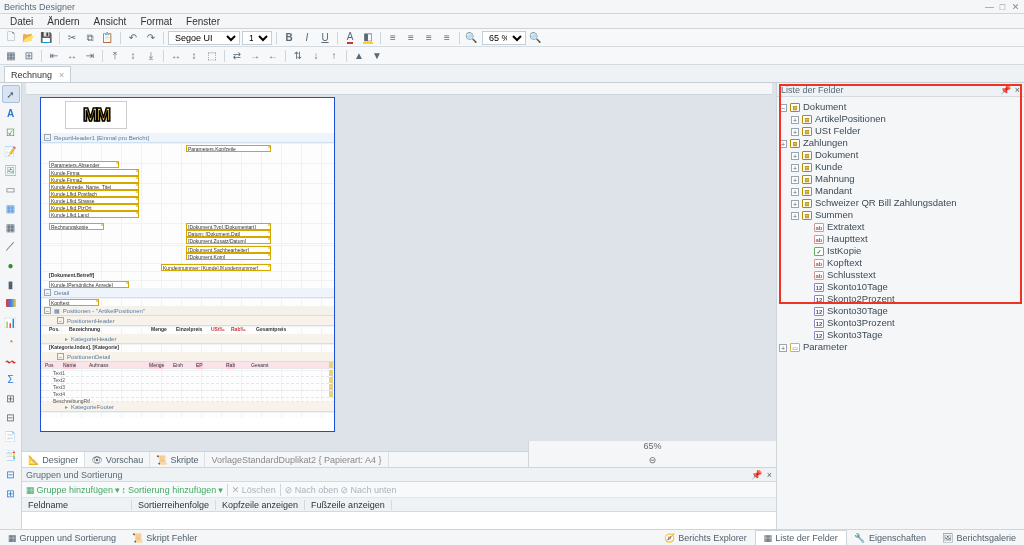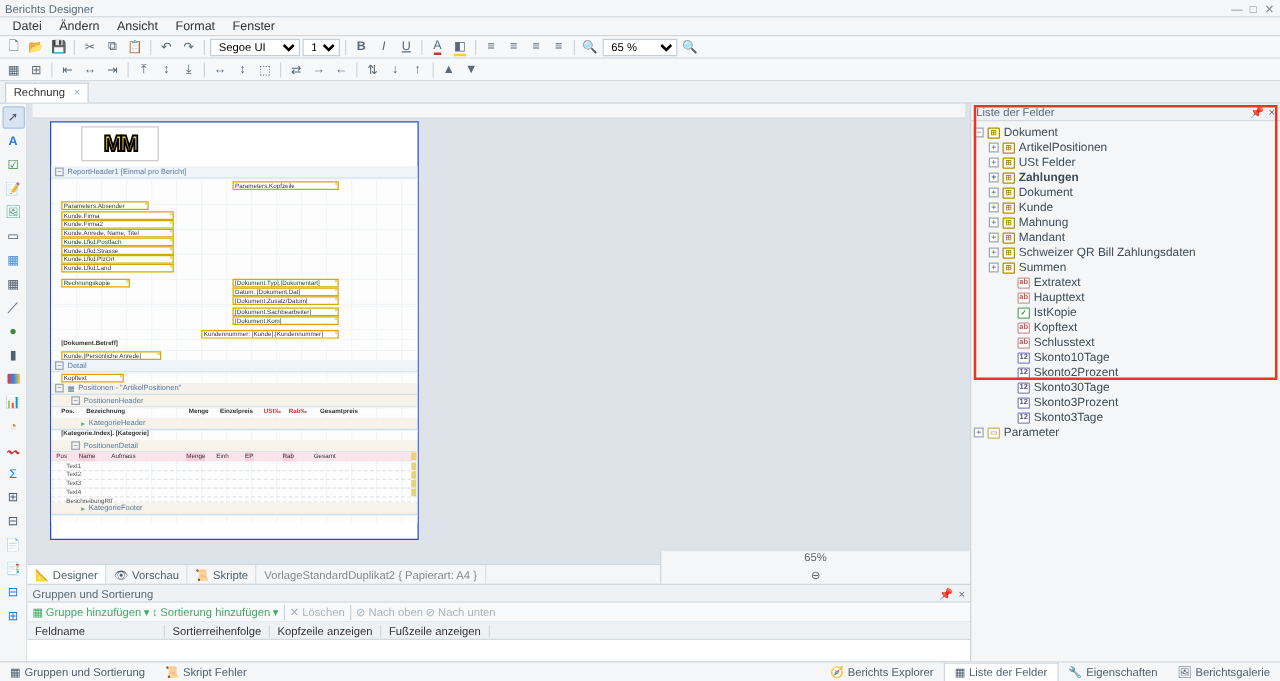--- a/index.html
+++ b/index.html
@@ -12,21 +12,21 @@
   
   .menubar{height:15px;display:flex;align-items:center;gap:2px;background:#f4f6f8;border-bottom:1px solid #cfd6db;padding:0 4px;font-size:10px}
   .menubar span{padding:1px 6px;cursor:default}
   
   .toolbar{height:18px;display:flex;align-items:center;gap:2px;background:#f6f8fa;border-bottom:1px solid #d4dade;padding:0 3px}
   .tbtn{width:16px;height:14px;display:flex;align-items:center;justify-content:center;border-radius:2px;color:#5a6a78}
   .sep{width:1px;height:12px;background:#cfd6db;margin:0 2px}
   .tsel{height:14px;font-size:9px;border:1px solid #c7cfd6;background:#fff;padding:0 2px}
   .bold{font-weight:700}.ital{font-style:italic}.undl{text-decoration:underline}
   
-  .doctabs{height:18px;display:flex;align-items:center;background:#eef2f5;border-bottom:1px solid #c7cfd6;padding:0 4px}
+  .doctabs{height:18px;display:flex;align-items:flex-end;background:#eef2f5;border-bottom:1px solid #c7cfd6;padding:0 4px}
   .doctab{height:16px;display:flex;align-items:center;gap:4px;background:#fff;border:1px solid #c7cfd6;border-bottom:0;padding:0 6px;font-size:9px}
   .doctab .x{color:#9aa6b0;margin-left:3px}
   
   .main{flex:1;display:flex;min-height:0}
   .lefttools{width:22px;background:#f4f6f8;border-right:1px solid #cfd6db;display:flex;flex-direction:column;align-items:center;padding-top:2px;gap:1px}
   .ltbtn{width:18px;height:18px;display:flex;align-items:center;justify-content:center;border-radius:2px;color:#51606d}
   .ltbtn.sel{background:#d8e4f2;border:1px solid #aac2de}
   
   .center{flex:1;display:flex;flex-direction:column;min-width:0;background:#dde3e8}
   .ruler{height:12px;background:#f4f6f8;border-bottom:1px solid #cfd6db;margin:0 4px}
@@ -59,21 +59,21 @@
   .gp-tb .link{color:#4a6;display:flex;align-items:center;gap:2px}
   .gp-tb .dis{color:#aab4bd}
   .gp-head{height:14px;display:flex;align-items:center;background:#eef2f5;border-bottom:1px solid #d4dade}
   .gp-head span{padding:0 6px;border-right:1px solid #d4dade}
   .gp-body{flex:1;background:#fff}
   
   .right{width:248px;display:flex;flex-direction:column;background:#f4f6f8;border-left:1px solid #cfd6db}
   .rp-title{height:14px;display:flex;align-items:center;justify-content:space-between;background:#eef2f5;border-bottom:1px solid #d4dade;padding:0 4px;color:#5a6a78;font-size:9px}
   .rp-title .pb{display:flex;gap:3px}
   .tree{flex:1;overflow:auto;padding:3px 2px;font-size:9.5px;color:#3d4b57}
-  .tn{display:flex;align-items:center;gap:3px;height:12px;padding-left:2px;white-space:nowrap}
+  .tn{display:flex;align-items:flex-end;gap:3px;height:12px;padding-left:2px;white-space:nowrap}
   .tn .exp{width:8px;height:8px;border:1px solid #9aa6b0;display:inline-flex;align-items:center;justify-content:center;font-size:7px;line-height:1;color:#5a6a78;background:#fff}
   .tn .noexp{width:8px}
   .ico{width:10px;height:9px;display:inline-flex;align-items:center;justify-content:center;border-radius:1px;font-size:6px;font-weight:700}
   .i-tbl{background:#fff;border:1px solid #b38b00;color:#b38b00}
   .i-tbl::before{content:"⊞"}
   .i-txt{background:#fff;border:1px solid #c99;color:#b55}
   .i-txt::before{content:"ab"}
   .i-chk{background:#fff;border:1px solid #6a6;color:#3a8a3a}
   .i-chk::before{content:"✓"}
   .i-num{background:#fff;border:1px solid #88b;color:#557}
@@ -133,21 +133,21 @@
     <span class="tbtn">
         <span style="border-bottom:2px solid #fc3">◧</span>
       </span>
     <span class="sep"></span>
     <span class="tbtn">≡</span>
     <span class="tbtn">≡</span>
     <span class="tbtn">≡</span>
     <span class="tbtn">≡</span>
     <span class="sep"></span>
     <span class="tbtn">🔍</span>
-    <select class="tsel" style="width:60px"><option>65 %</option></select>
+    <select class="tsel" style="width:44px"><option>65 %</option></select>
     <span class="tbtn">🔍</span>
   </div>
 
   <div class="toolbar">
     <span class="tbtn">▦</span>
     <span class="tbtn">⊞</span>
     <span class="sep"></span>
     <span class="tbtn">⇤</span>
     <span class="tbtn">↔</span>
     <span class="tbtn">⇥</span>
@@ -393,21 +393,21 @@
             <div class="tn" style="padding-left: 12px;">
               <span class="exp">+</span>
               <span class="ico i-tbl"></span>
               <span>ArtikelPositionen</span>
             </div>
             <div class="tn" style="padding-left: 12px;">
               <span class="exp">+</span>
               <span class="ico i-tbl"></span>
               <span>USt Felder</span>
             </div>
-            <div class="tn" style="padding-left: 12px; font-weight: bold;">
+            <div class="tn" style="padding-left: 0;">
               <span class="exp">+</span>
               <span class="ico i-tbl"></span>
               <span>Zahlungen</span>
             </div>
             <div class="tn" style="padding-left: 12px;">
               <span class="exp">+</span>
               <span class="ico i-tbl"></span>
               <span>Dokument</span>
             </div>
             <div class="tn" style="padding-left: 12px;">

